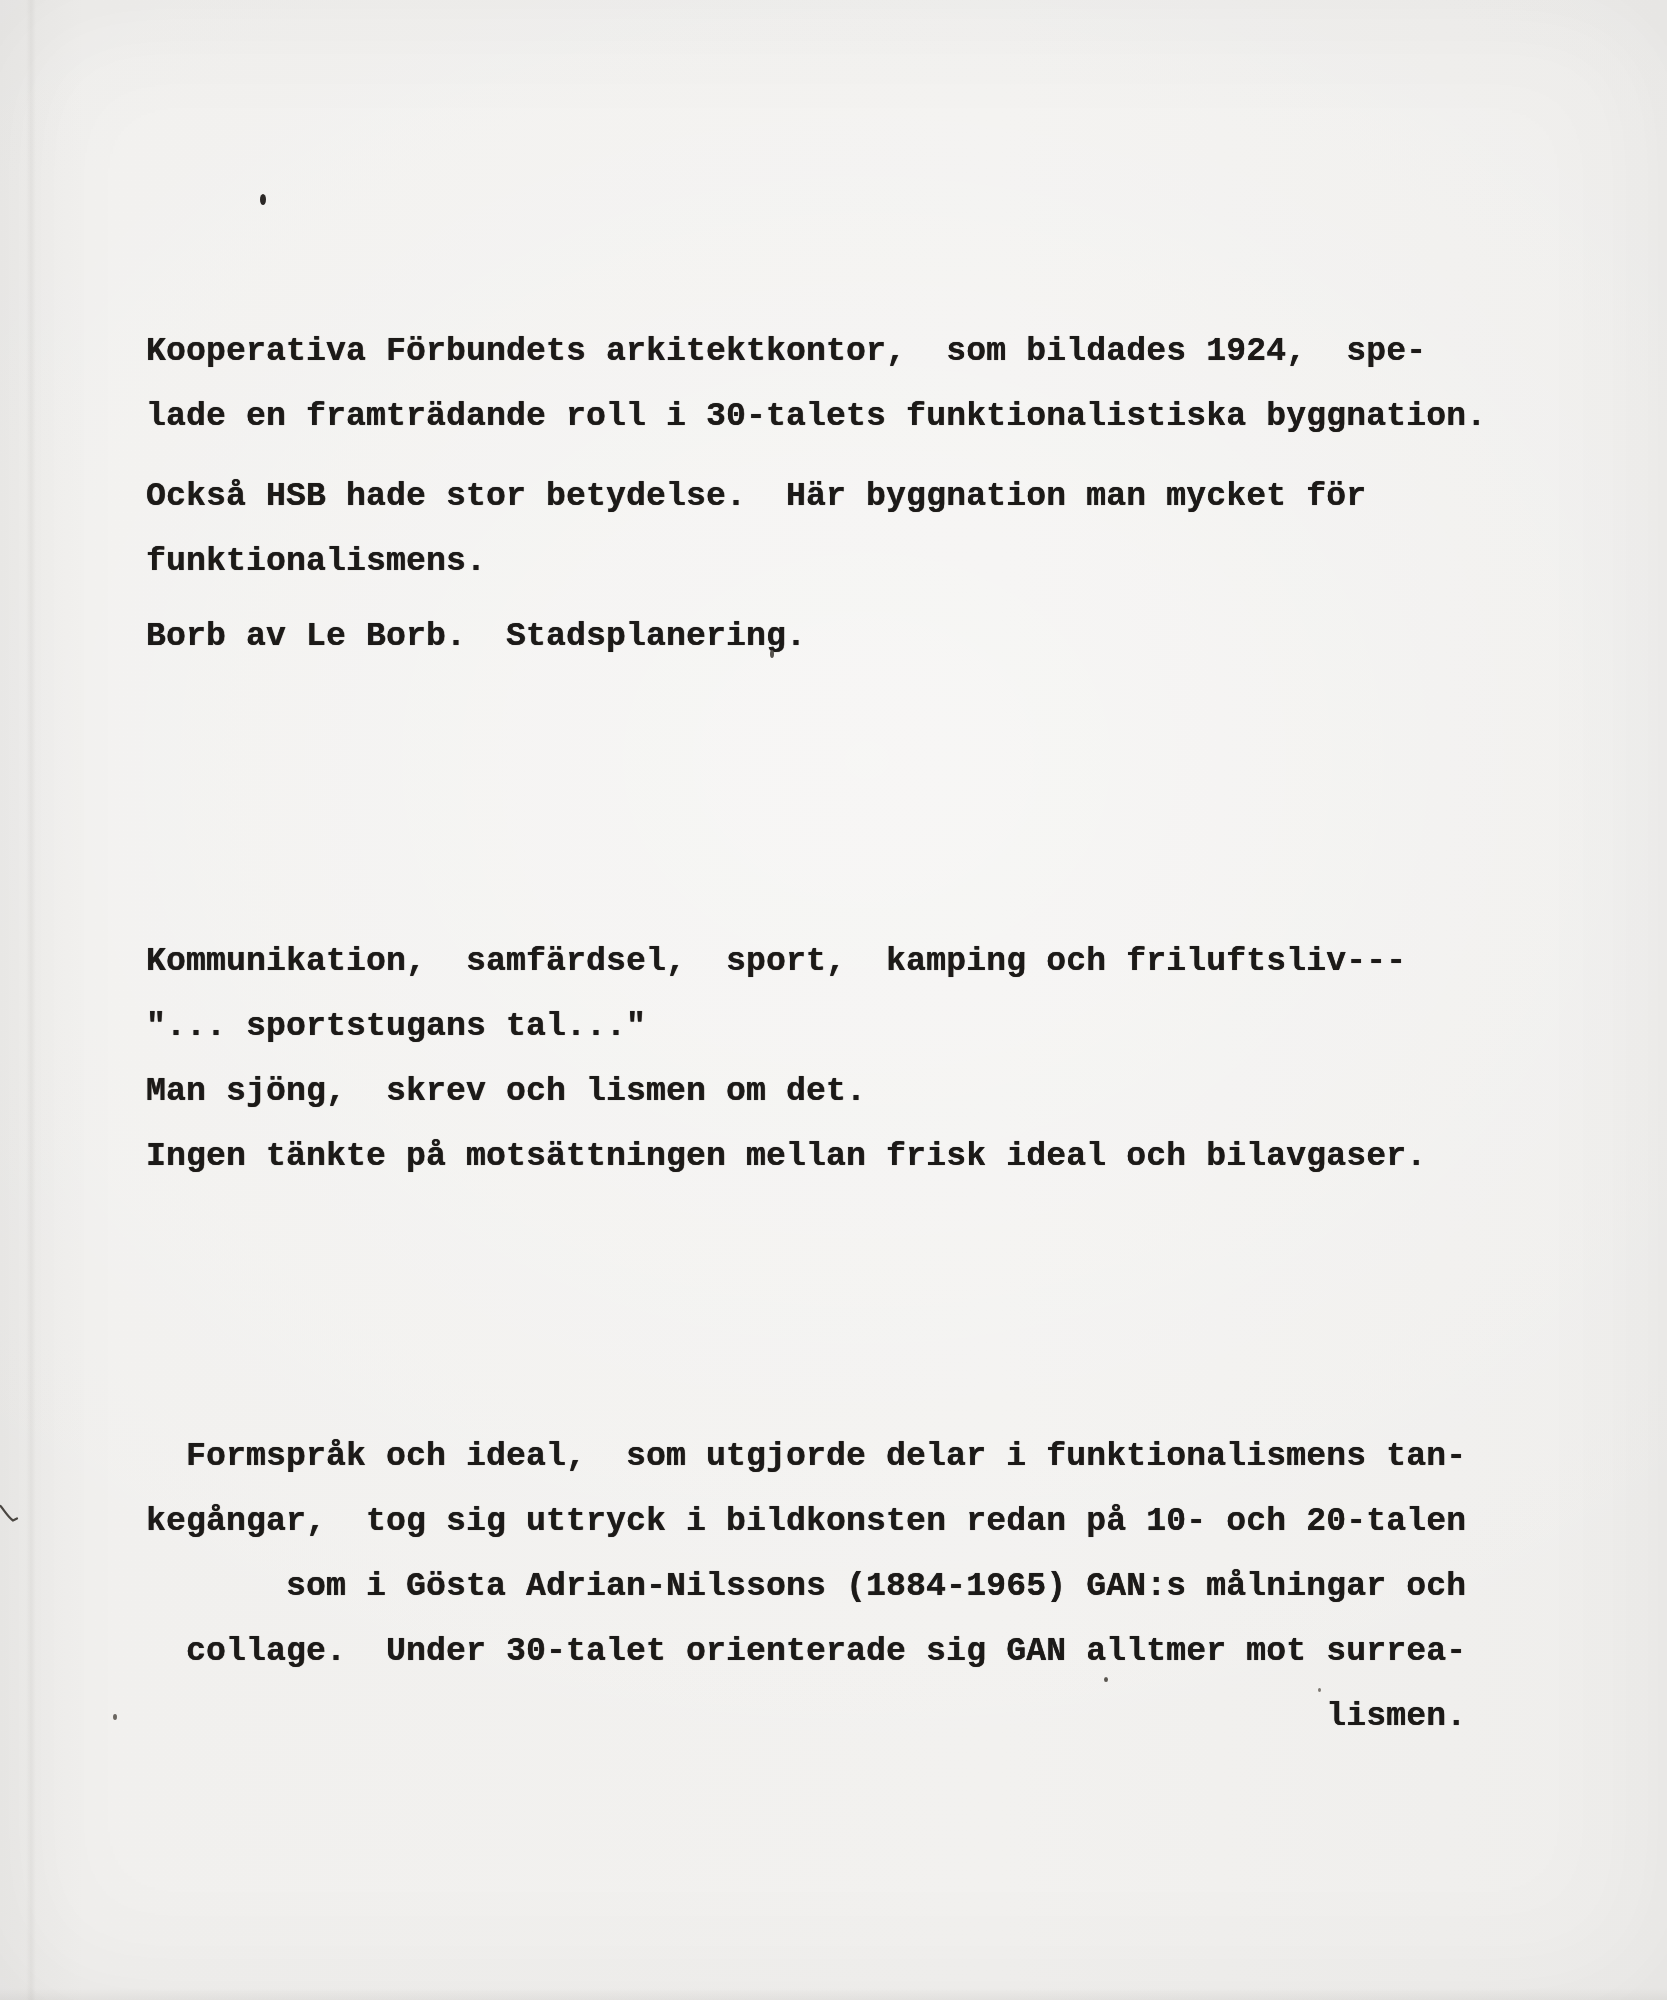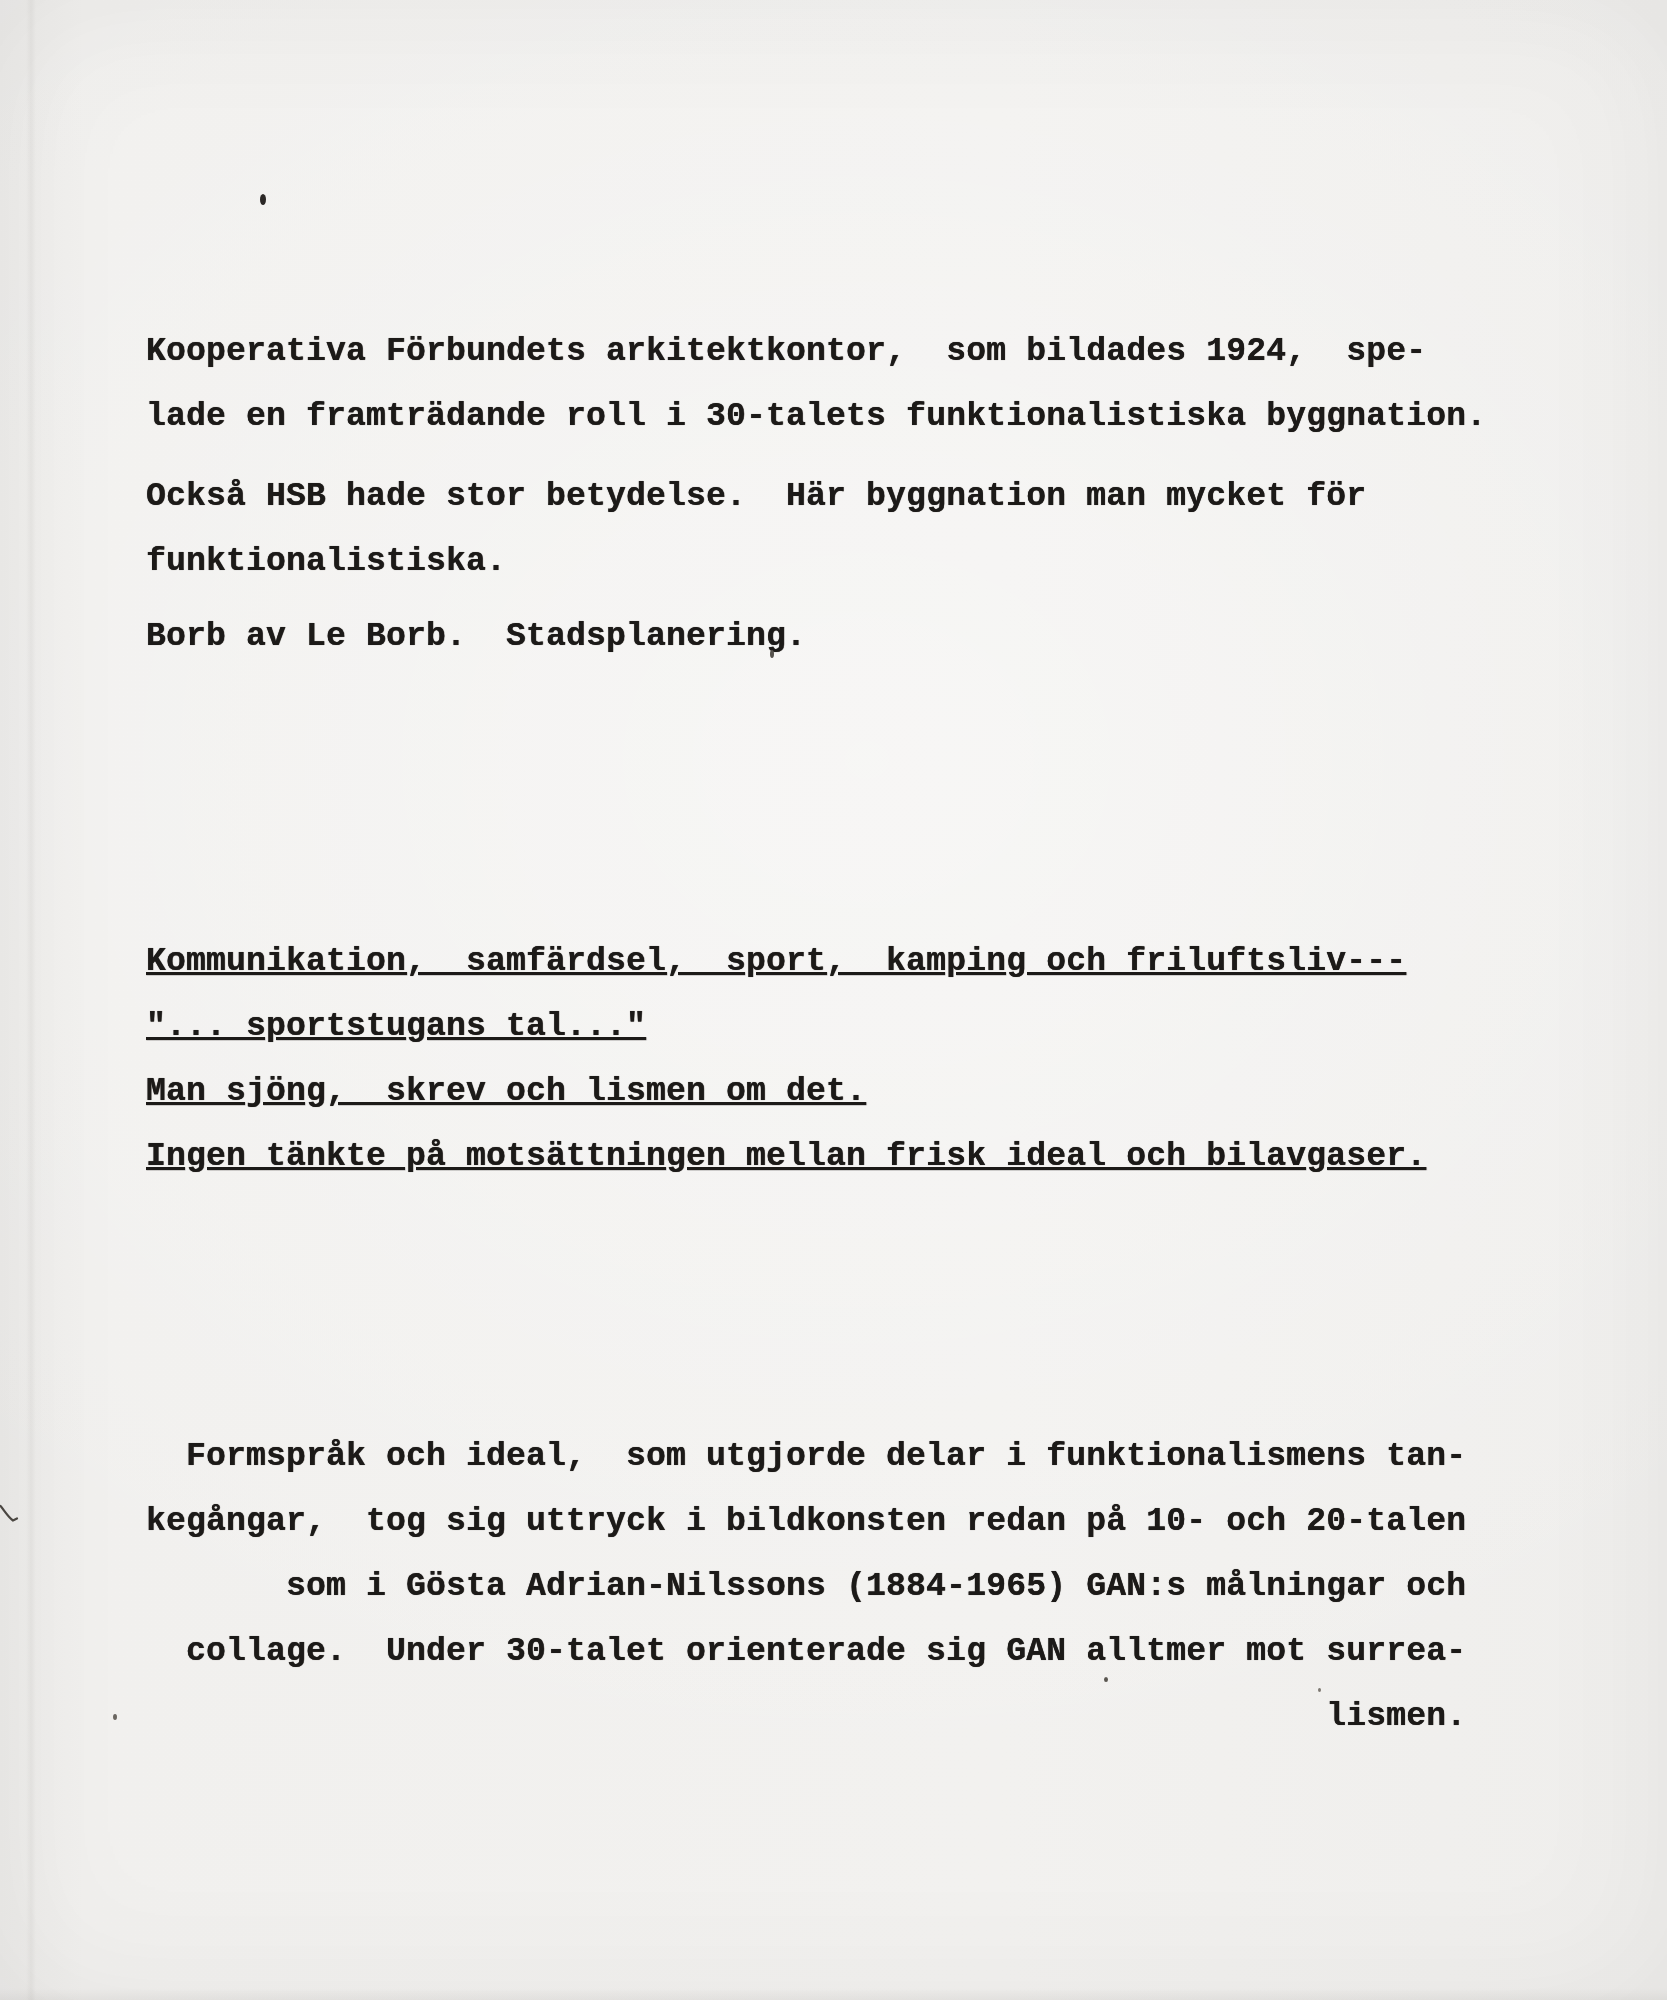--- a/index.html
+++ b/index.html
@@ -45,21 +45,21 @@
     font-weight: 700;
     line-height: 65px;
     letter-spacing: 0.2px;
     white-space: pre;
     text-shadow: 0 0 0.7px rgba(28,24,21,0.85), 0.4px 0.4px 0.5px rgba(28,24,21,0.45);
     margin-left: 24px;
   }
   .b1 { top: 319px; }
   .b2 { top: 464px; }
   .b3 { top: 604px; }
-  .b4 { top: 929px; text-decoration: underline; }
+  .b4 { top: 929px; }
   .b5 { top: 1424px; text-align: right; }
   .speck {
     position: absolute;
     border-radius: 50%;
     pointer-events: none;
   }
   .tick-svg {
     position: absolute;
     left: 0;
     top: 1500px;
@@ -69,21 +69,21 @@
 </head>
 <body>
 
 <div class="page">
 
   <div class="crease"></div>
   <div class="edge-bottom"></div>
 
   <div class="text-block b1"><div class="line">Kooperativa Förbundets arkitektkontor,  som bildades 1924,  spe-</div><div class="line">lade en framträdande roll i 30-talets funktionalistiska byggnation.</div></div>
 
-  <div class="text-block b2"><div class="line">Också HSB hade stor betydelse.  Här byggnation man mycket för</div><div class="line">funktionalistiska.</div></div>
+  <div class="text-block b2"><div class="line">Också HSB hade stor betydelse.  Här byggnation man mycket för</div><div class="line">funktionalismens.</div></div>
 
   <div class="text-block b3"><div class="line">Borb av Le Borb.  Stadsplanering.</div></div>
 
   <div class="text-block b4"><div class="line">Kommunikation,  samfärdsel,  sport,  kamping och friluftsliv---</div><div class="line">"... sportstugans tal..."</div><div class="line">Man sjöng,  skrev och lismen om det.</div><div class="line">Ingen tänkte på motsättningen mellan frisk ideal och bilavgaser.</div></div>
 
   <div class="text-block b5"><div class="line">Formspråk och ideal,  som utgjorde delar i funktionalismens tan-</div><div class="line">kegångar,  tog sig uttryck i bildkonsten redan på 10- och 20-talen</div><div class="line">som i Gösta Adrian-Nilssons (1884-1965) GAN:s målningar och</div><div class="line">collage.  Under 30-talet orienterade sig GAN alltmer mot surrea-</div><div class="line"> lismen.</div></div>
 
   <svg class="tick-svg" width="22" height="32" viewBox="0 0 22 32">
     <path d="M0.5,6 C4,10 8,17 13,20.5 L17,18.5" fill="none" stroke="#4a4641" stroke-width="2.2" stroke-linecap="round"></path>
   </svg>

